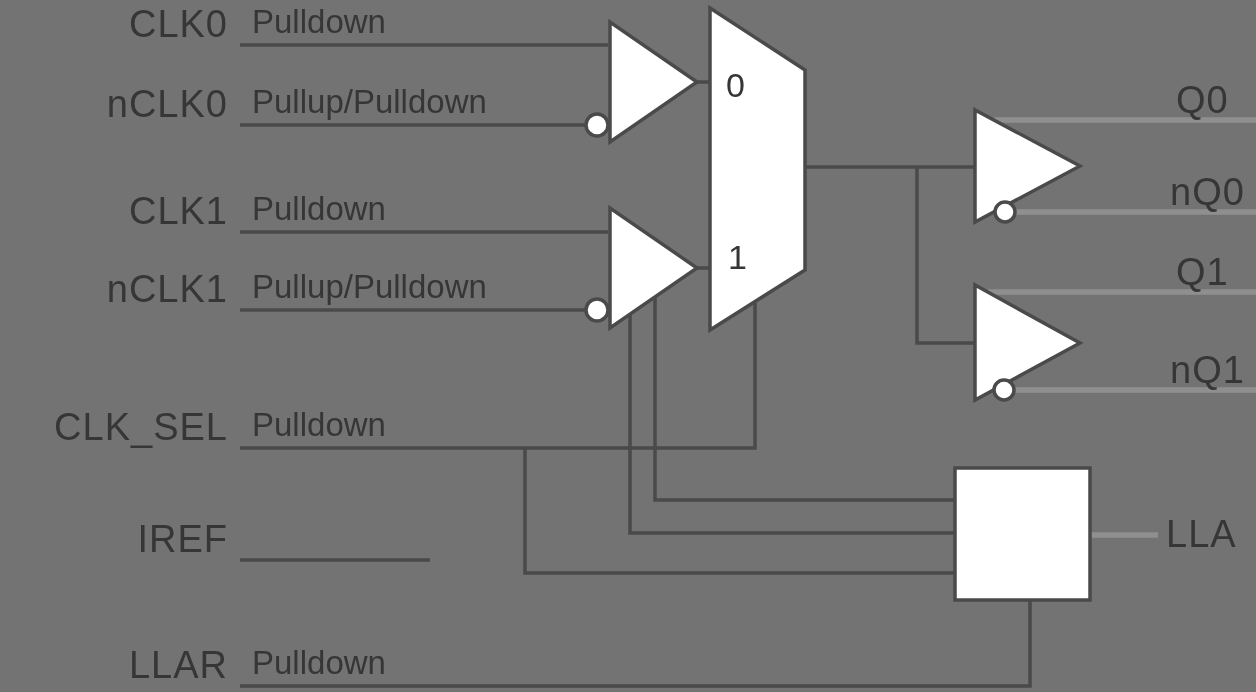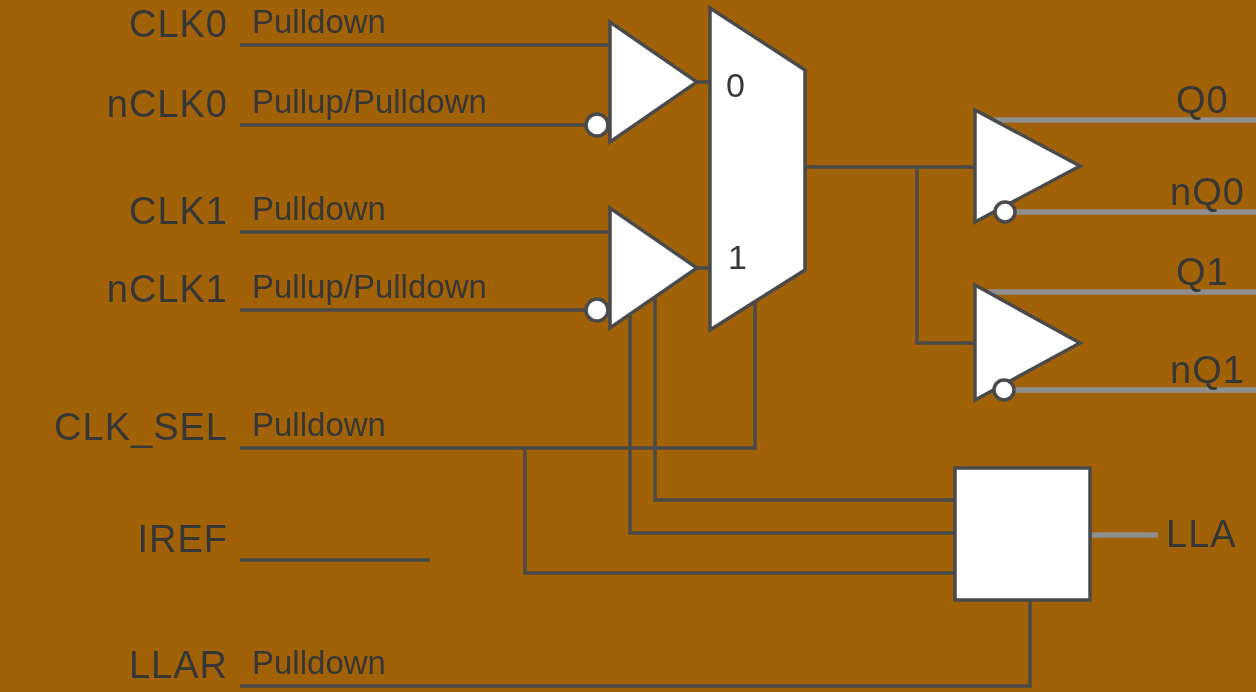--- a/index.html
+++ b/index.html
@@ -4,21 +4,21 @@
 <style>
   html, body {
     margin: 0;
     padding: 0;
     background: #ffffff;
   }
   .stage {
     position: relative;
     width: 1256px;
     height: 692px;
-    background: #a16207;
+    background: #737373;
     font-family: "Liberation Sans", sans-serif;
     overflow: hidden;
   }
   svg { display: block; }
   .wire  { stroke: #4a4a4a; stroke-width: 3.5; fill: none; }
   .owire { stroke: #8f8f8f; stroke-width: 5.5; fill: none; }
   .shape { fill: #ffffff; stroke: #4a4a4a; stroke-width: 3.5; }
   text {
     fill: #363636;
     font-family: "Liberation Sans", sans-serif;

